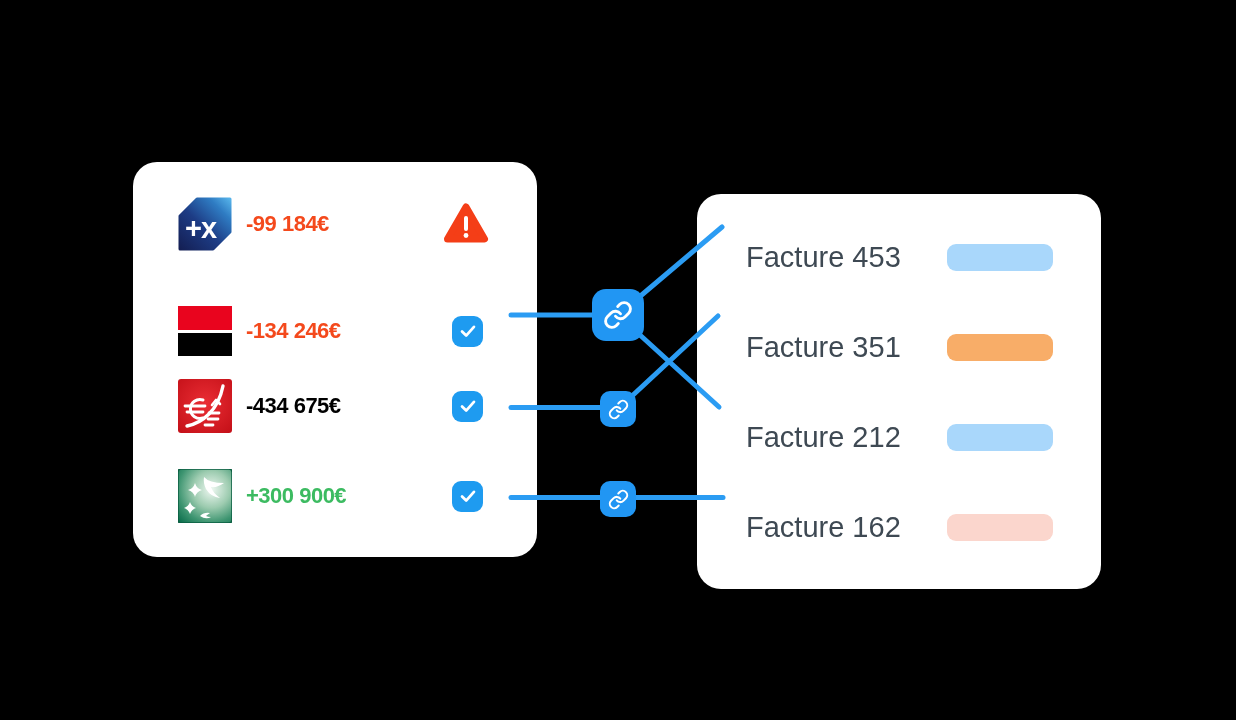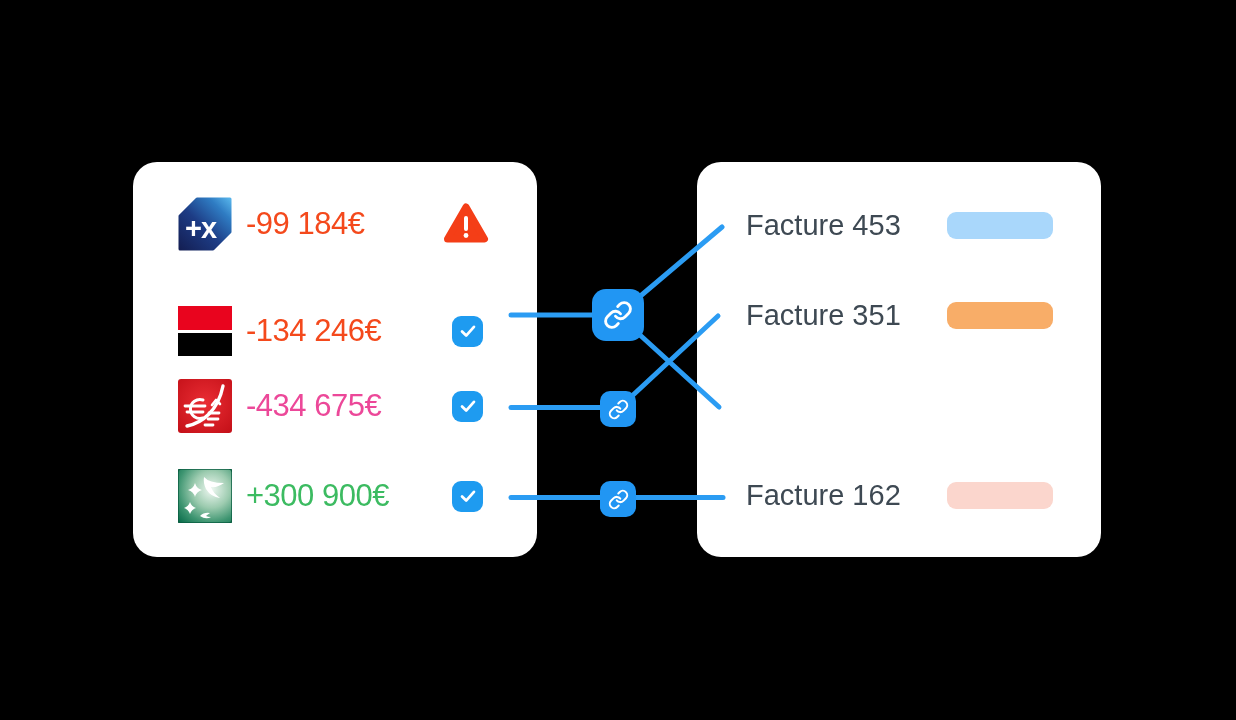--- a/index.html
+++ b/index.html
@@ -15,29 +15,29 @@
   .card {
     position: absolute;
     top: 162px;
     width: 404px;
     height: 395px;
     background: #ffffff;
     border-radius: 24px;
     z-index: 1;
   }
   .card.left  { left: 133px; }
-  .card.right { left: 697px; }
+  .card.right { left: 697px; margin-top: 32px; }
 
   
   .tx-row { position: absolute; left: 0; width: 100%; height: 54px; }
   .bank-logo { position: absolute; left: 45px; top: 0; width: 54px; height: 54px; }
   .bank-logo svg { display: block; width: 100%; height: 100%; }
   .amount {
     position: absolute; left: 113px; top: 0; height: 54px;
-    line-height: 54px; font-size: 31px; font-weight: 400;
+    line-height: 54px; font-size: 22px; font-weight: 700;
     letter-spacing: -0.5px; white-space: nowrap;
   }
   .status-slot { position: absolute; left: 310px; top: 0; width: 60px; height: 54px; }
   .checkbox {
     position: absolute; left: 9px; top: 11.5px;
     width: 31px; height: 31px; border-radius: 9px;
     display: flex; align-items: center; justify-content: center;
     cursor: pointer;
   }
   .checkbox svg { width: 22px; height: 22px; }
@@ -136,21 +136,21 @@
           <path d="M9 47 C24 44 40 32 45 7" fill="none" stroke="#ffffff" stroke-width="3.4" stroke-linecap="round"></path>
           <path d="M25 21 A9.5 9.5 0 1 0 25 39" fill="none" stroke="#ffffff" stroke-width="3" stroke-linecap="round"></path>
           <line x1="7" y1="27" x2="27" y2="27" stroke="#ffffff" stroke-width="2.8" stroke-linecap="round"></line>
           <line x1="9" y1="33" x2="25" y2="33" stroke="#ffffff" stroke-width="2.8" stroke-linecap="round"></line>
           <path d="M34 26 L38 21 L42 25" fill="none" stroke="#ffffff" stroke-width="2.6" stroke-linecap="round" stroke-linejoin="round"></path>
           <line x1="31" y1="34" x2="41" y2="34" stroke="#ffffff" stroke-width="2.8" stroke-linecap="round"></line>
           <line x1="30" y1="40" x2="40" y2="40" stroke="#ffffff" stroke-width="2.8" stroke-linecap="round"></line>
           <line x1="27" y1="46" x2="35" y2="46" stroke="#ffffff" stroke-width="2.8" stroke-linecap="round"></line>
         </svg>
       </div>
-      <div class="amount" style="color: #ec4899;">-434 675€</div>
+      <div class="amount" style="color: #000000;">-434 675€</div>
       <div class="status-slot">
         <div class="checkbox" style="background-color: rgb(30, 155, 240);">
           <svg viewBox="0 0 24 24">
             <polyline points="5.5,12.5 10,17 18.5,7.5" fill="none" stroke="#ffffff" stroke-width="3" stroke-linecap="round" stroke-linejoin="round"></polyline>
           </svg>
         </div>
       </div>
     </div>
 
     <div class="tx-row" style="top:307px">
@@ -187,20 +187,24 @@
     <div class="inv-row" style="top:36px">
       <div class="inv-label">Facture 453</div>
       <div class="pill" style="background-color: rgb(169, 215, 251);"></div>
     </div>
 
     <div class="inv-row" style="top:126px">
       <div class="inv-label">Facture 351</div>
       <div class="pill" style="background-color: rgb(248, 173, 104);"></div>
     </div>
 
+    <div class="inv-row" style="top:216px">
+      <div class="inv-label">Facture 212</div>
+      <div class="pill" style="background-color: rgb(169, 215, 251);"></div>
+    </div>
 
     <div class="inv-row" style="top:306px">
       <div class="inv-label">Facture 162</div>
       <div class="pill" style="background-color: rgb(251, 214, 205);"></div>
     </div>
   </div>
 
   <svg class="connector-svg" width="1236" height="720" viewBox="0 0 1236 720">
     <g stroke="#2B9CF3" stroke-width="5" stroke-linecap="round">
       <line x1="511" y1="315" x2="618" y2="315"></line>

